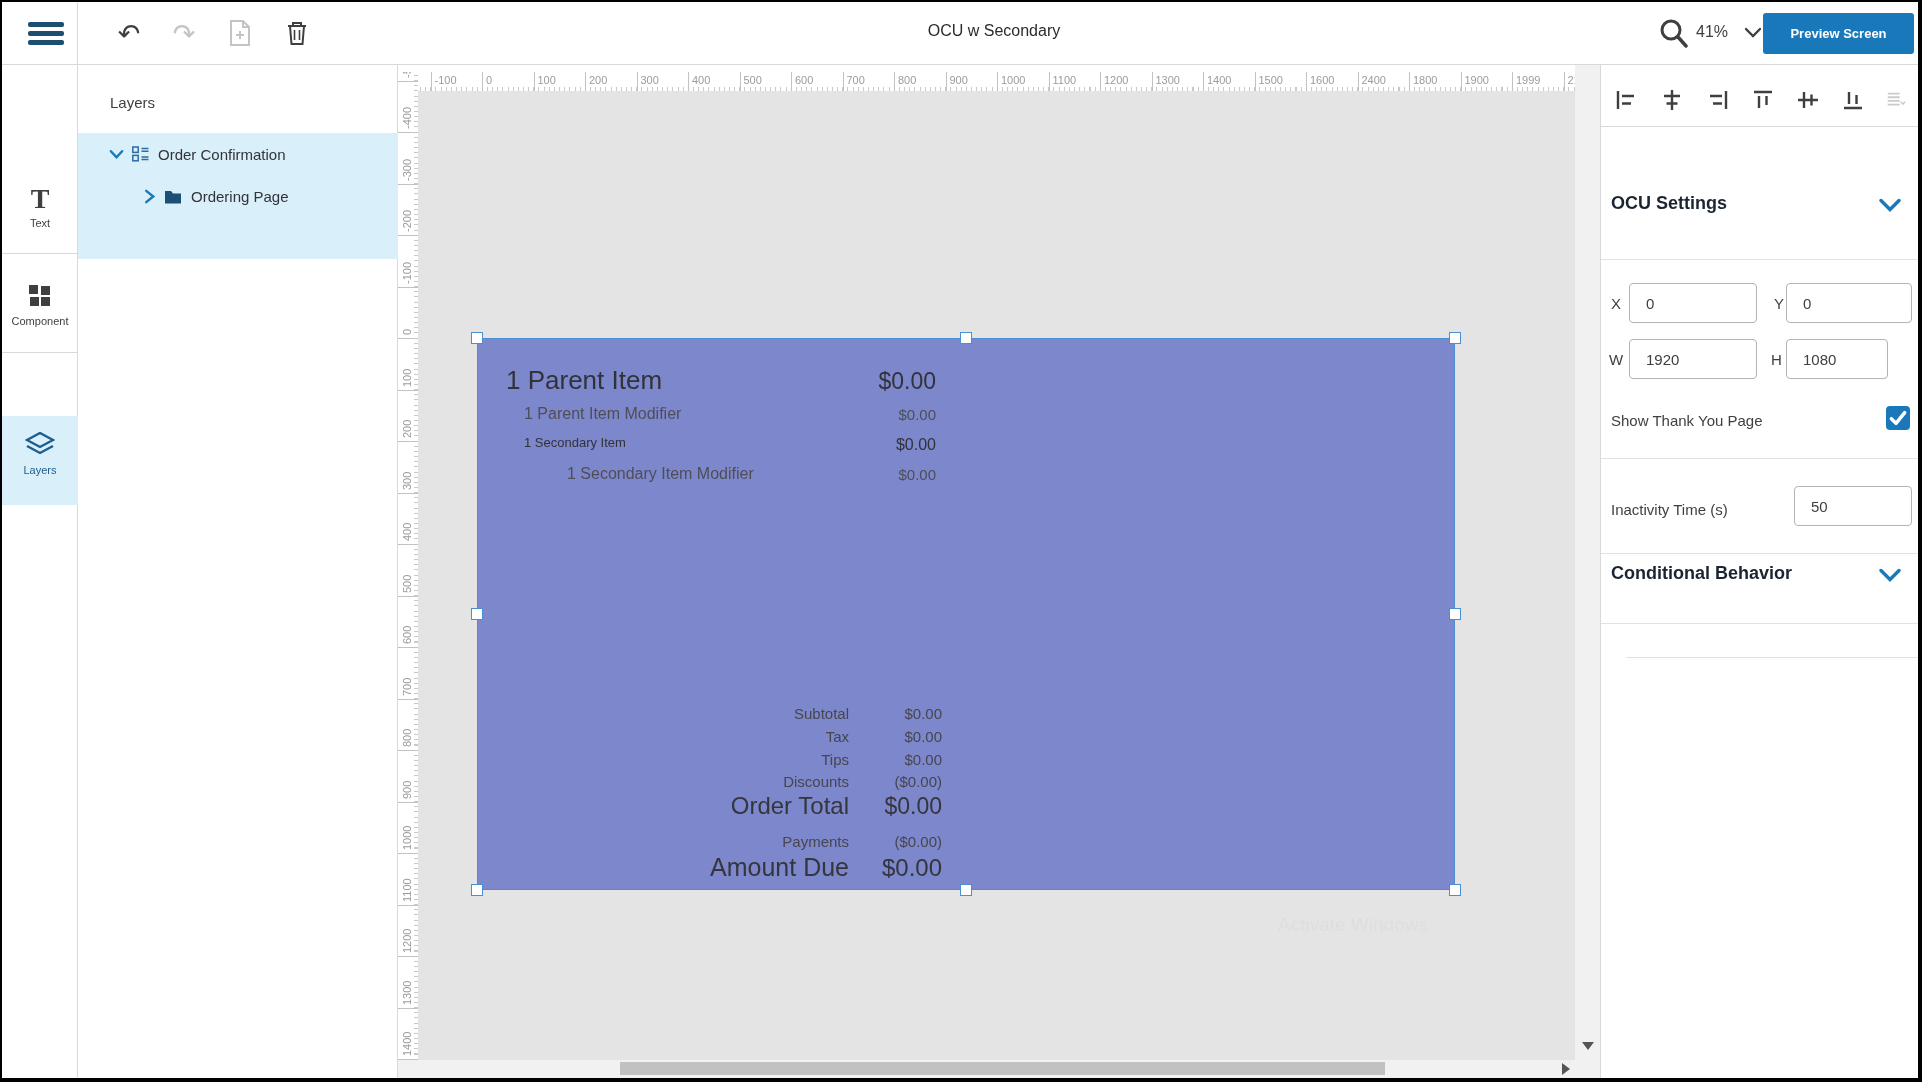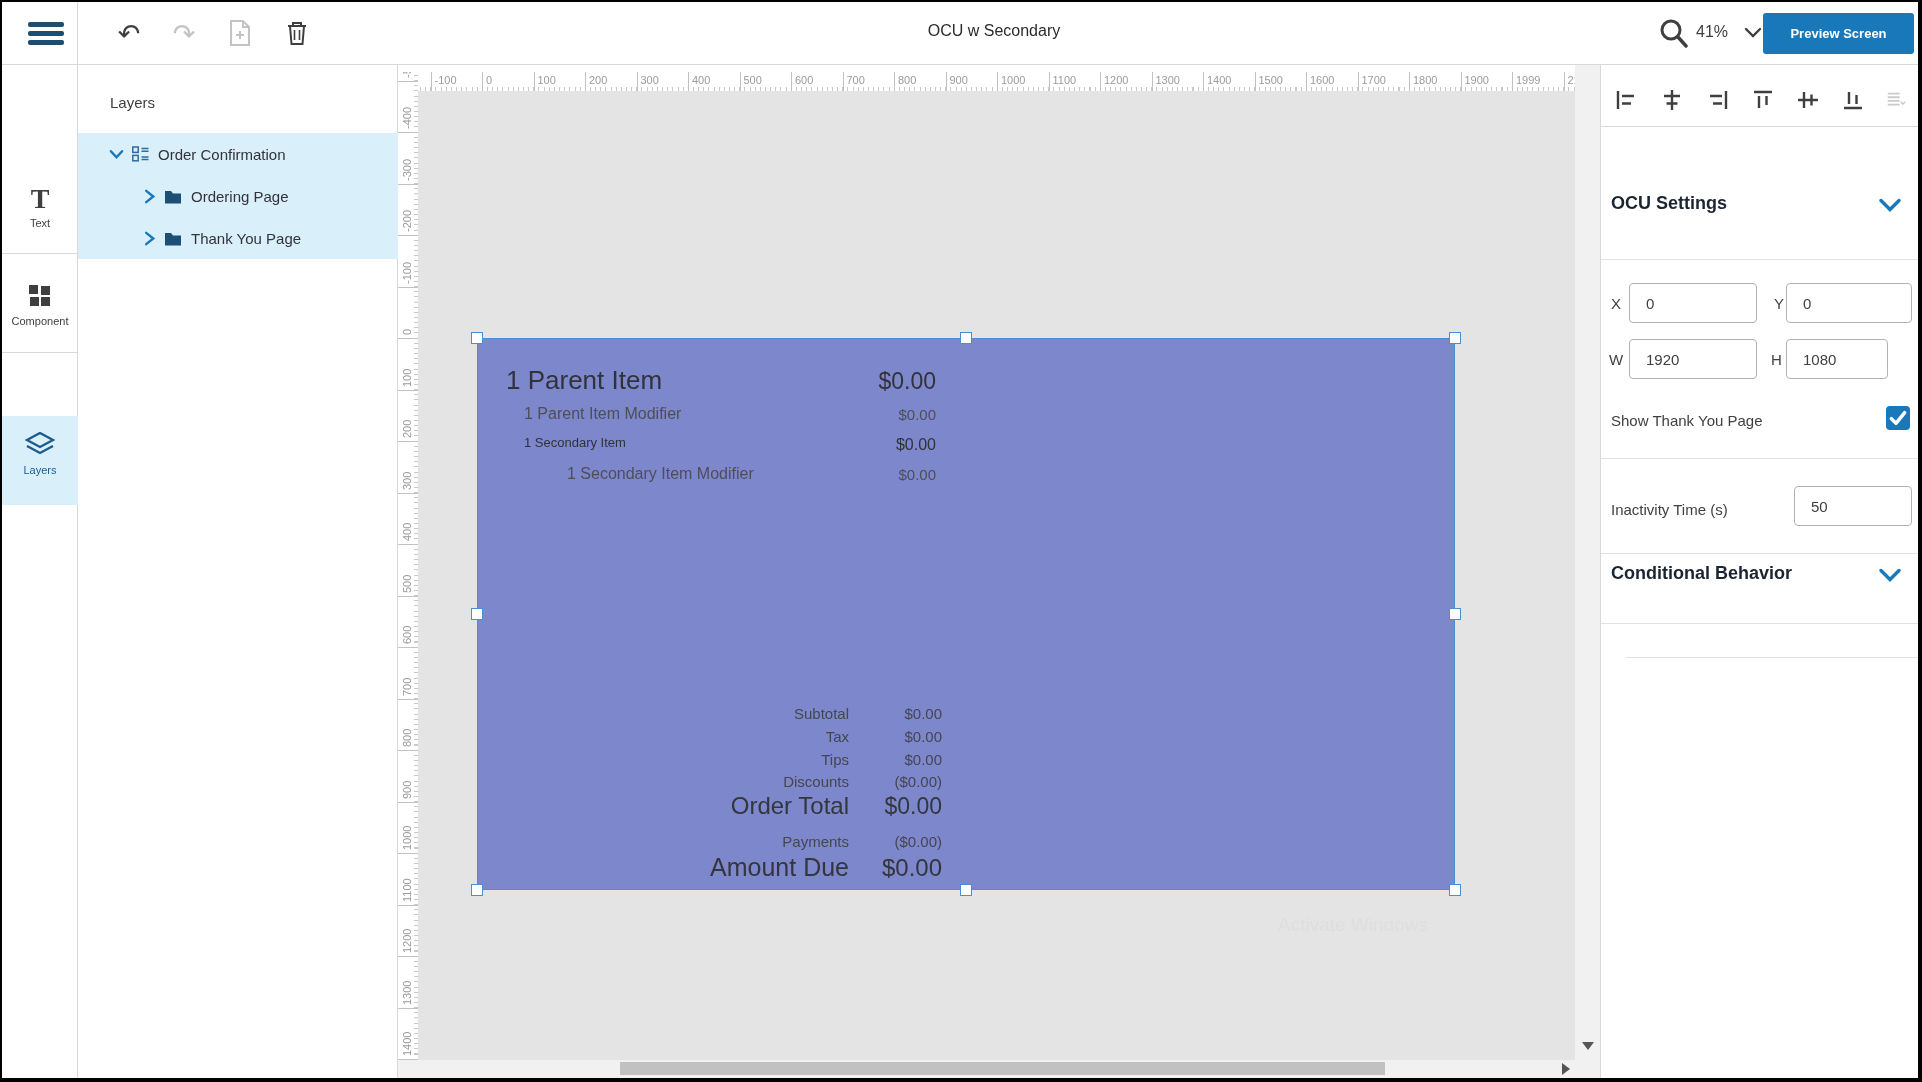--- a/index.html
+++ b/index.html
@@ -188,29 +188,20 @@
     <div class="tree-row" style="top:110px">
       <svg style="margin-left:65px" width="13" height="15" viewBox="0 0 13 16">
         <polyline points="3,2 10.5,8 3,14" fill="none" stroke="#1878ba" stroke-width="2.6" stroke-linecap="round"></polyline>
       </svg>
       <svg style="margin-left:8px" width="18" height="15" viewBox="0 0 18 15">
         <path d="M1 2 h6 l2 2.5 h8 v10 h-16 z" fill="#1d4f76"></path>
       </svg>
       <span class="tree-label" style="margin-left:9px">Ordering Page</span>
     </div>
 
-    <div class="tree-row" style="top:152px">
-      <svg style="margin-left:65px" width="13" height="15" viewBox="0 0 13 16">
-        <polyline points="3,2 10.5,8 3,14" fill="none" stroke="#1878ba" stroke-width="2.6" stroke-linecap="round"></polyline>
-      </svg>
-      <svg style="margin-left:8px" width="18" height="15" viewBox="0 0 18 15">
-        <path d="M1 2 h6 l2 2.5 h8 v10 h-16 z" fill="#1d4f76"></path>
-      </svg>
-      <span class="tree-label" style="margin-left:9px">Thank You Page</span>
-    </div>
   </div>
 
   <div class="canvas-wrap">
     <div class="canvas-bg"></div>
     <div class="ruler-h" id="ruler-h">
         <div class="htick" style="left: 12.5px;"></div>
         <div class="hlab" style="left: 16.5px;">-100</div>
         <div class="htick" style="left: 64px;"></div>
         <div class="hlab" style="left: 68px;">0</div>
         <div class="htick" style="left: 115.5px;"></div>
@@ -239,21 +230,21 @@
         <div class="hlab" style="left: 686px;">1200</div>
         <div class="htick" style="left: 733.5px;"></div>
         <div class="hlab" style="left: 737.5px;">1300</div>
         <div class="htick" style="left: 785px;"></div>
         <div class="hlab" style="left: 789px;">1400</div>
         <div class="htick" style="left: 836.5px;"></div>
         <div class="hlab" style="left: 840.5px;">1500</div>
         <div class="htick" style="left: 888px;"></div>
         <div class="hlab" style="left: 892px;">1600</div>
         <div class="htick" style="left: 939.5px;"></div>
-        <div class="hlab" style="left: 943.5px;">1700</div>
+        <div class="hlab" style="left: 943.5px;">2400</div>
         <div class="htick" style="left: 991px;"></div>
         <div class="hlab" style="left: 995px;">1800</div>
         <div class="htick" style="left: 1042.5px;"></div>
         <div class="hlab" style="left: 1046.5px;">1900</div>
         <div class="htick" style="left: 1094px;"></div>
         <div class="hlab" style="left: 1098px;">1999</div>
         <div class="htick" style="left: 1145.5px;"></div>
         <div class="hlab" style="left: 1149.5px;">2100</div>
       </div>
     <div class="ruler-v" id="ruler-v">

